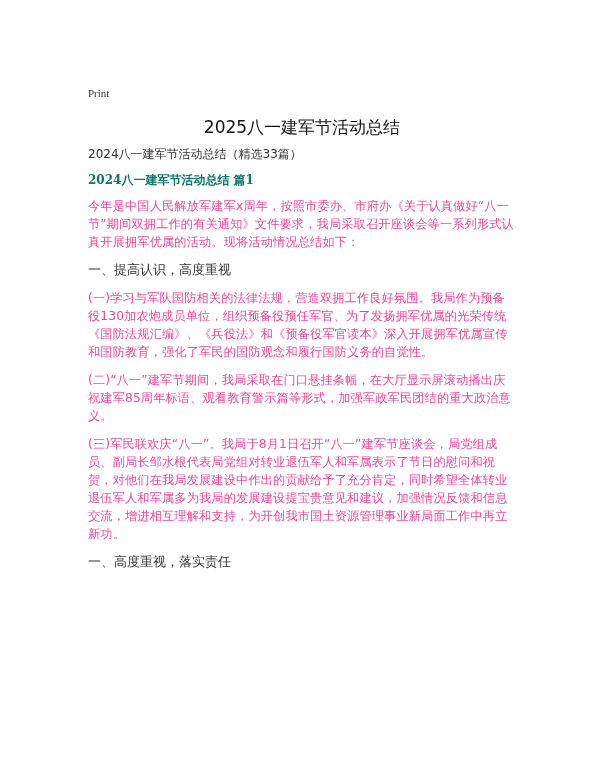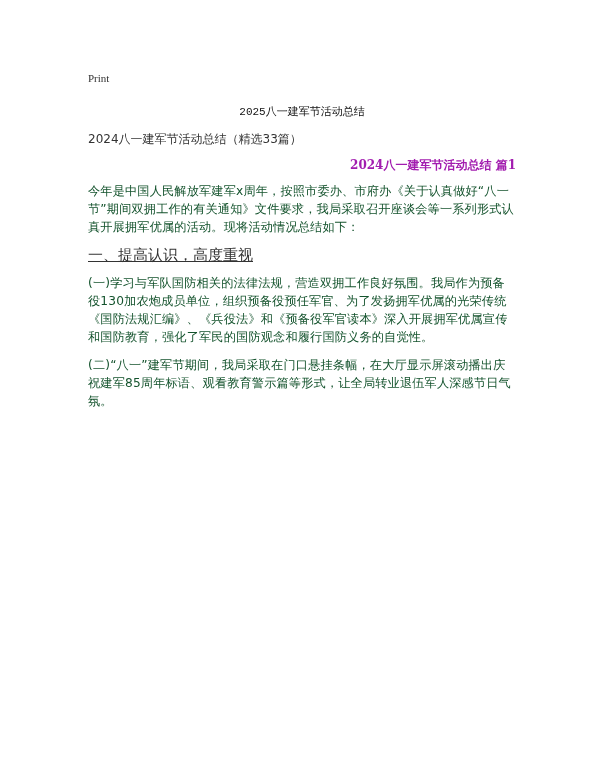--- a/index.html
+++ b/index.html
@@ -19,72 +19,71 @@
       position: absolute;
       left: 88px;
       top: 70px;
       width: 428px;
     }
     .print-link {
       font-family: "Liberation Serif", "DejaVu Serif", serif;
       font-size: 11px;
       color: #333;
       line-height: 14px;
-      margin: 1px 0 16px 0;
+      margin: 16px 0 16px 0;
     }
     .doc-title {
       text-align: center;
-      font-size: 11px;
+      font-size: 17px;
       font-weight: normal;
       line-height: 22px;
       margin: 0 0 8px 0;
       color: #111;
-      font-family: Liberation Mono, monospace;
     }
     .doc-subtitle {
       font-size: 12px;
       line-height: 16px;
       margin: 0 0 10px 0;
       color: #333;
     }
     .section-heading {
       font-family: "DejaVu Serif", "Liberation Serif", serif;
       font-size: 12px;
       font-weight: bold;
       line-height: 16px;
       margin: 0 0 9px 0;
-      color: #a21caf;
-      text-align: right;
+      color: #0f766e;
     }
     .para {
       font-size: 12.2px;
       line-height: 18px;
       margin: 0 0 10px 0;
-      color: #14532d;
+      color: #ec4899;
       letter-spacing: 0.15px;
     }
     .subhead {
-      font-size: 15px;
+      font-size: 13px;
       line-height: 18px;
       margin: 0 0 10px 0;
       color: #333;
-      text-decoration: underline;
     }
   </style>
 </head>
 <body>
 
 <div class="page">
   <div class="print-link">Print</div>
   <h1 class="doc-title">2025八一建军节活动总结</h1>
   <div class="doc-subtitle">2024八一建军节活动总结（精选33篇）</div>
 
   <div>
     <h2 class="section-heading">2024八一建军节活动总结 篇1</h2>
     <p class="para">今年是中国人民解放军建军x周年，按照市委办、市府办《关于认真做好“八一节”期间双拥工作的有关通知》文件要求，我局采取召开座谈会等一系列形式认真开展拥军优属的活动。现将活动情况总结如下：</p>
     <p class="subhead">一、提高认识，高度重视</p>
     <p class="para">(一)学习与军队国防相关的法律法规，营造双拥工作良好氛围。我局作为预备役130加农炮成员单位，组织预备役预任军官、为了发扬拥军优属的光荣传统《国防法规汇编》、《兵役法》和《预备役军官读本》深入开展拥军优属宣传和国防教育，强化了军民的国防观念和履行国防义务的自觉性。</p>
-    <p class="para">(二)“八一”建军节期间，我局采取在门口悬挂条幅，在大厅显示屏滚动播出庆祝建军85周年标语、观看教育警示篇等形式，让全局转业退伍军人深感节日气氛。</p>
+    <p class="para">(二)“八一”建军节期间，我局采取在门口悬挂条幅，在大厅显示屏滚动播出庆祝建军85周年标语、观看教育警示篇等形式，加强军政军民团结的重大政治意义。</p>
+    <p class="para">(三)军民联欢庆“八一”。我局于8月1日召开“八一”建军节座谈会，局党组成员、副局长邹水根代表局党组对转业退伍军人和军属表示了节日的慰问和祝贺，对他们在我局发展建设中作出的贡献给予了充分肯定，同时希望全体转业退伍军人和军属多为我局的发展建设提宝贵意见和建议，加强情况反馈和信息交流，增进相互理解和支持，为开创我市国土资源管理事业新局面工作中再立新功。</p>
   </div>
 
   <div>
+    <p class="subhead">一、高度重视，落实责任</p>
   </div>
 </div>
 
 </body></html>

